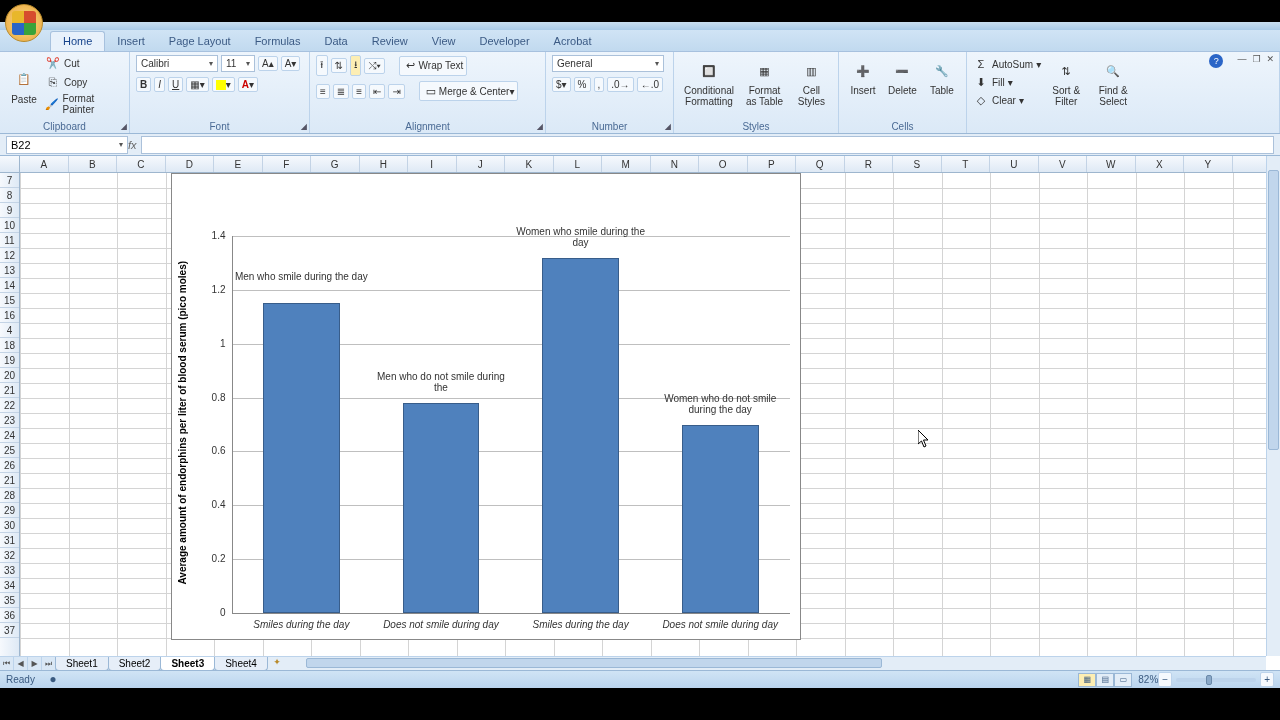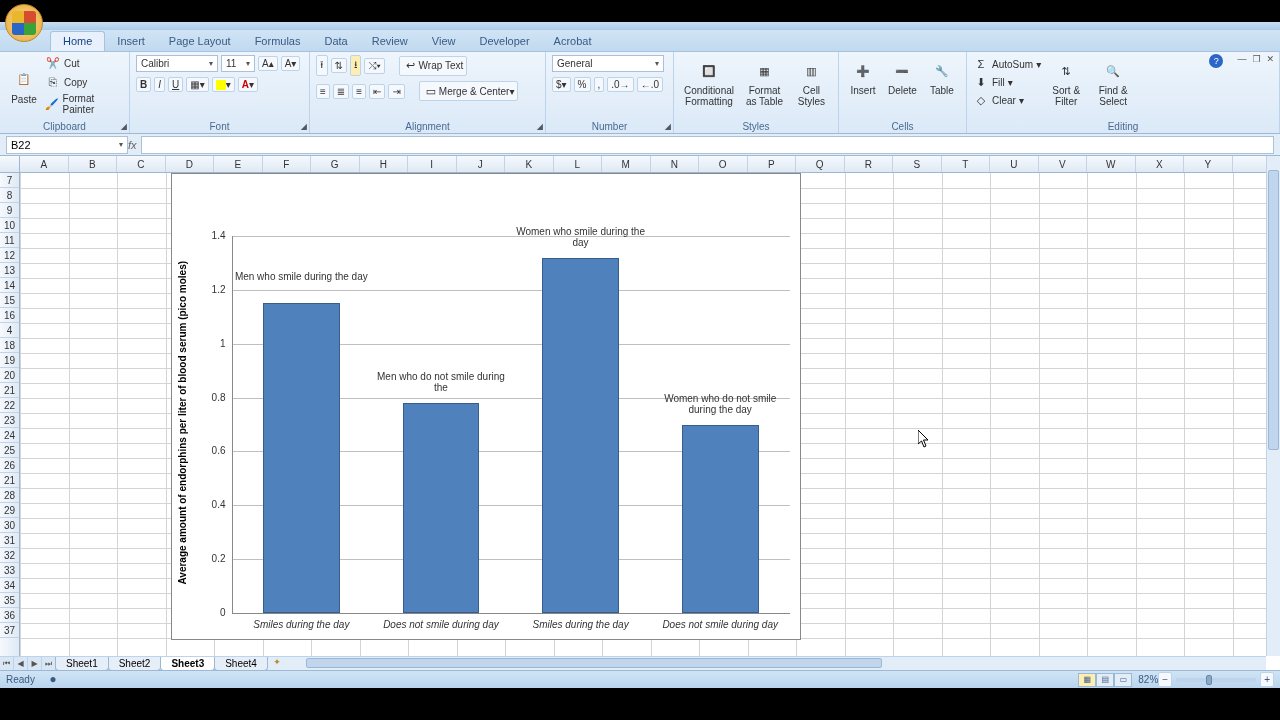--- a/index.html
+++ b/index.html
@@ -238,21 +238,20 @@
         </div>
         <div class="bigbtn" style="width:44px">
             <span class="ic ic32">⇅</span>
             <span style="line-height:1.1">Sort &amp; Filter</span>
           </div>
         <div class="bigbtn" style="width:44px">
             <span class="ic ic32">🔍</span>
             <span style="line-height:1.1">Find &amp; Select</span>
           </div>
       </div>
-      <div class="group-title">Editing</div>
     </div>
   </div>
 
   <div class="namebox-bar">
     <div class="namebox">
         <span>B22</span>
         <span class="arrow-dn">▾</span>
       </div>
     <span class="fx">fx</span>
     <div class="fbar"></div>

